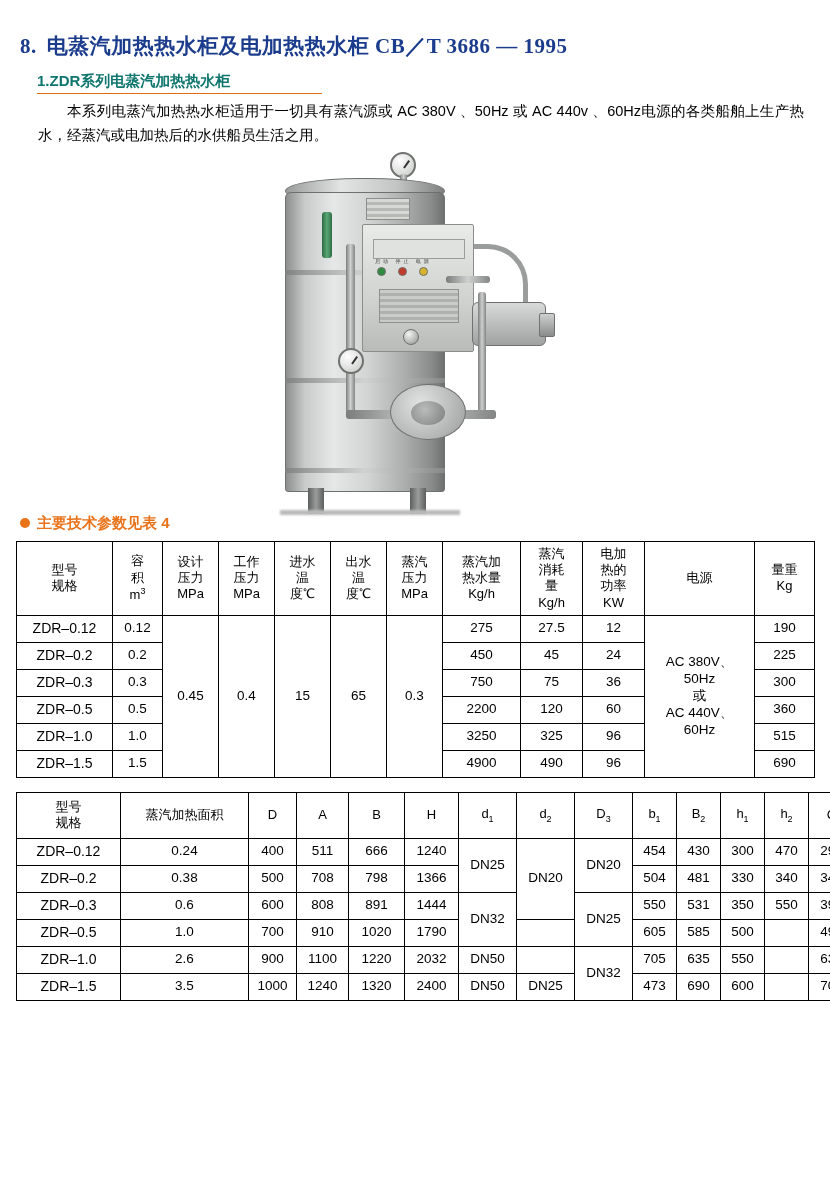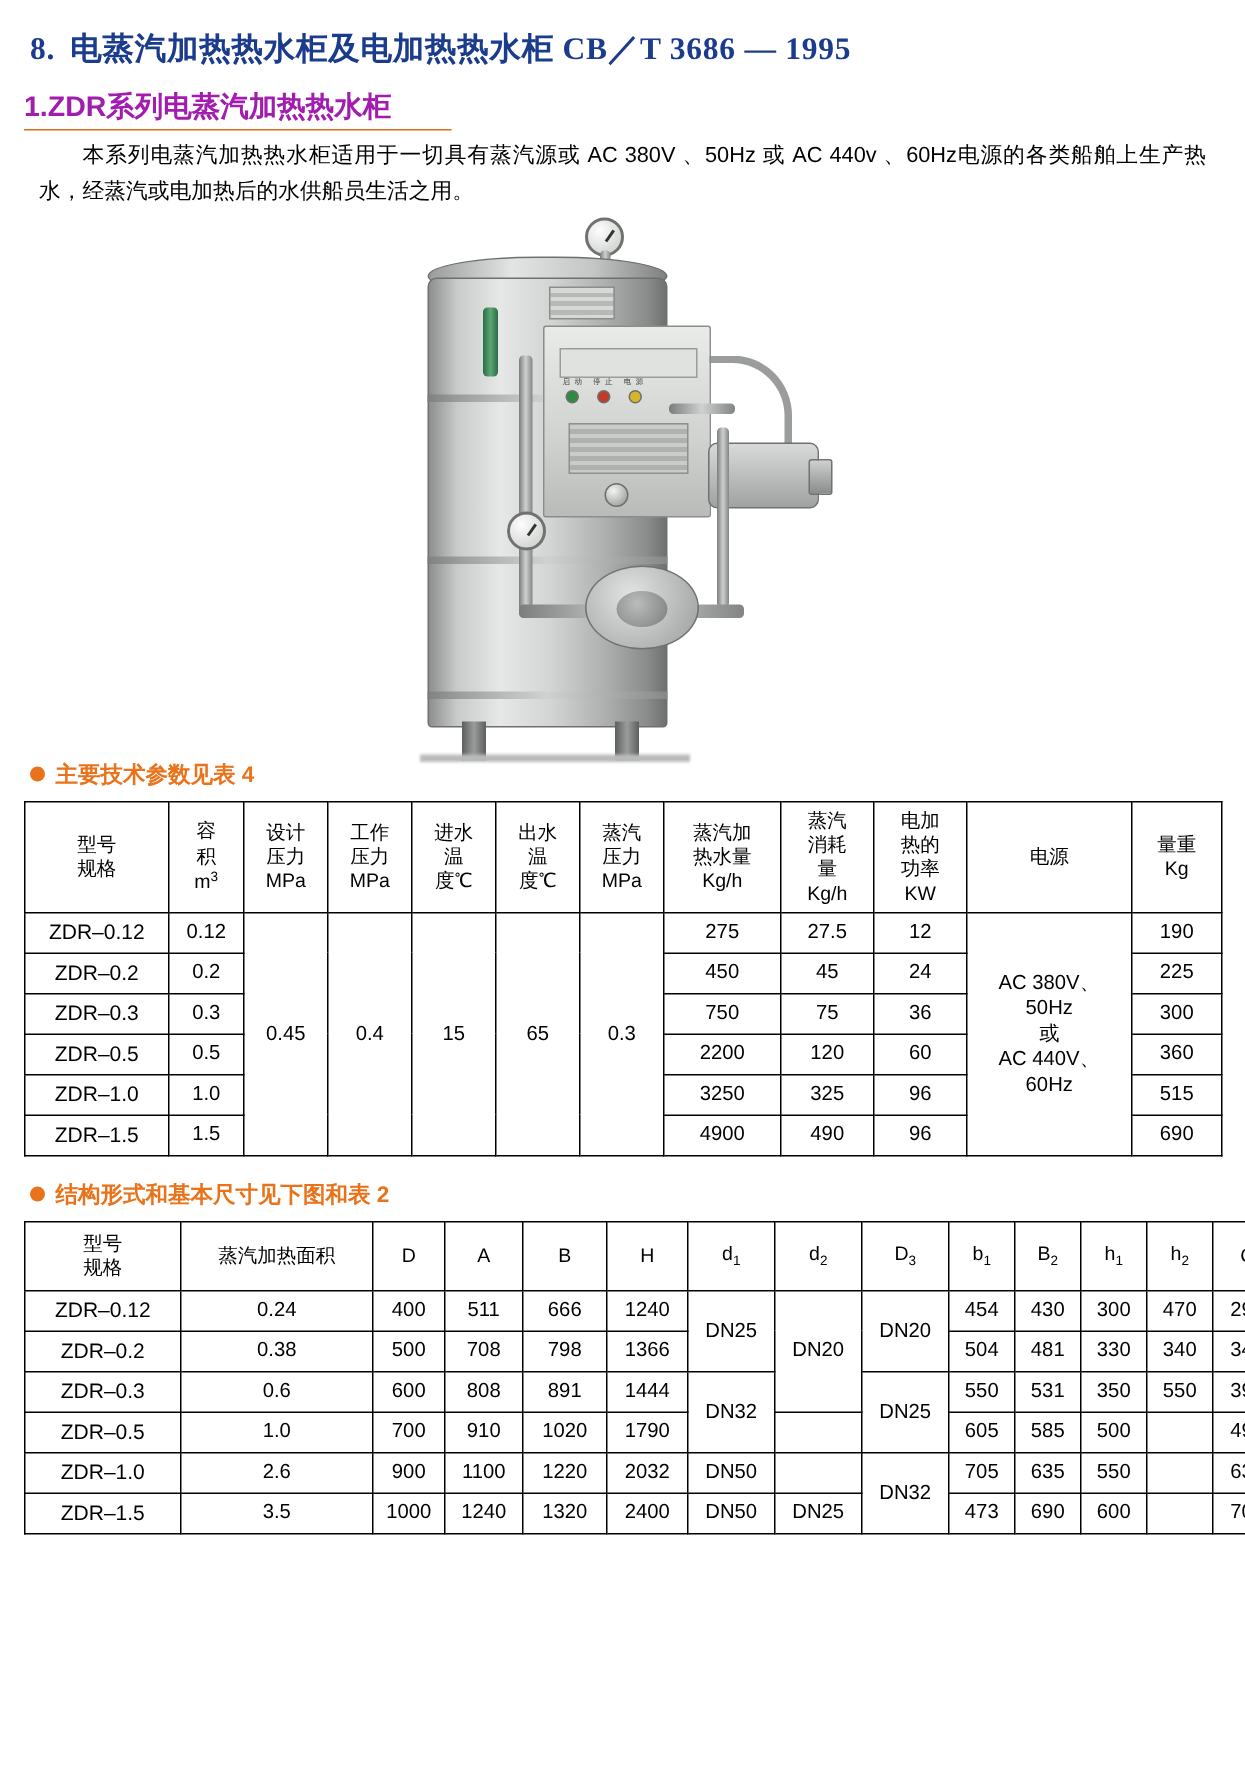--- a/index.html
+++ b/index.html
@@ -10,35 +10,35 @@
     background: #ffffff;
     font-family: "Liberation Sans", sans-serif;
     color: #000;
     position: relative;
     overflow: hidden;
   }
   .page { position: relative; width: 830px; height: 1186px; padding: 0 16px; }
 
   
   .doc-title {
-    margin: 18px 0 0 0;
+    margin: 32px 0 0 0;
     font-family: "Liberation Serif", serif;
     font-weight: bold;
     font-size: 21px;
     color: #1b3c8c;
     letter-spacing: 0.5px;
     padding-left: 4px;
   }
   .doc-title .num { margin-right: 10px; }
 
   .sub-title {
-    margin: 12px 0 0 0;
-    font-size: 19px;
+    margin: 12px 0 0 21px;
+    font-size: 15px;
     font-weight: bold;
-    color: #a21caf;
+    color: #0f766e;
   }
   .sub-title .rule {
     display: block;
     width: 285px;
     height: 1px;
     background: #e06c12;
     margin-top: 2px;
   }
 
   .bullet-line {
@@ -52,21 +52,21 @@
   .dot-blue {
     width: 9px; height: 9px; border-radius: 50%;
     background: #1b5fbf; display: inline-block; margin-right: 6px;
   }
   .dot-orange {
     width: 10px; height: 10px; border-radius: 50%;
     background: #e8731a; display: inline-block; margin-right: 7px;
   }
 
   .para {
-    margin: 6px 10px 0 10px;
+    margin: 6px 10px 0 22px;
     font-size: 14.5px;
     line-height: 1.65;
     text-indent: 2em;
     text-align: justify;
     font-family: "Liberation Sans", sans-serif;
   }
 
   
   .figure { position: relative; height: 360px; margin-top: 4px; }
   .machine { position: absolute; left: 50%; transform: translateX(-50%); top: 0; width: 330px; height: 360px; }
@@ -398,24 +398,20 @@
         <td>4900</td>
         <td>490</td>
         <td>96</td>
         <td>690</td>
       </tr>
     </tbody>
   </table>
 
   <div class="gap"></div>
 
-  <div class="sec-head">
-    <span class="dot-orange"></span>
-    <span>结构形式和基本尺寸见下图和表 2</span>
-  </div>
 
   <table class="spec">
     <colgroup>
       <col style="width:104px">
         <col style="width:128px">
         <col style="width:48px">
         <col style="width:52px">
       <col style="width:56px">
         <col style="width:54px">
         <col style="width:58px">

